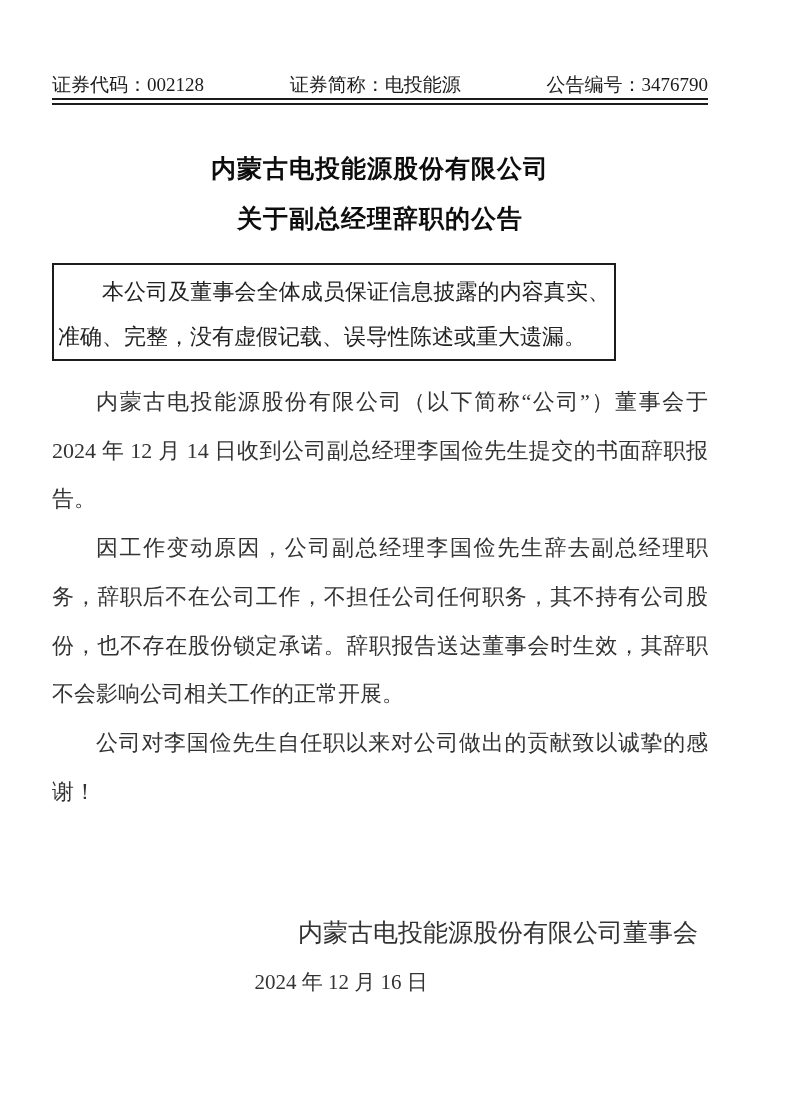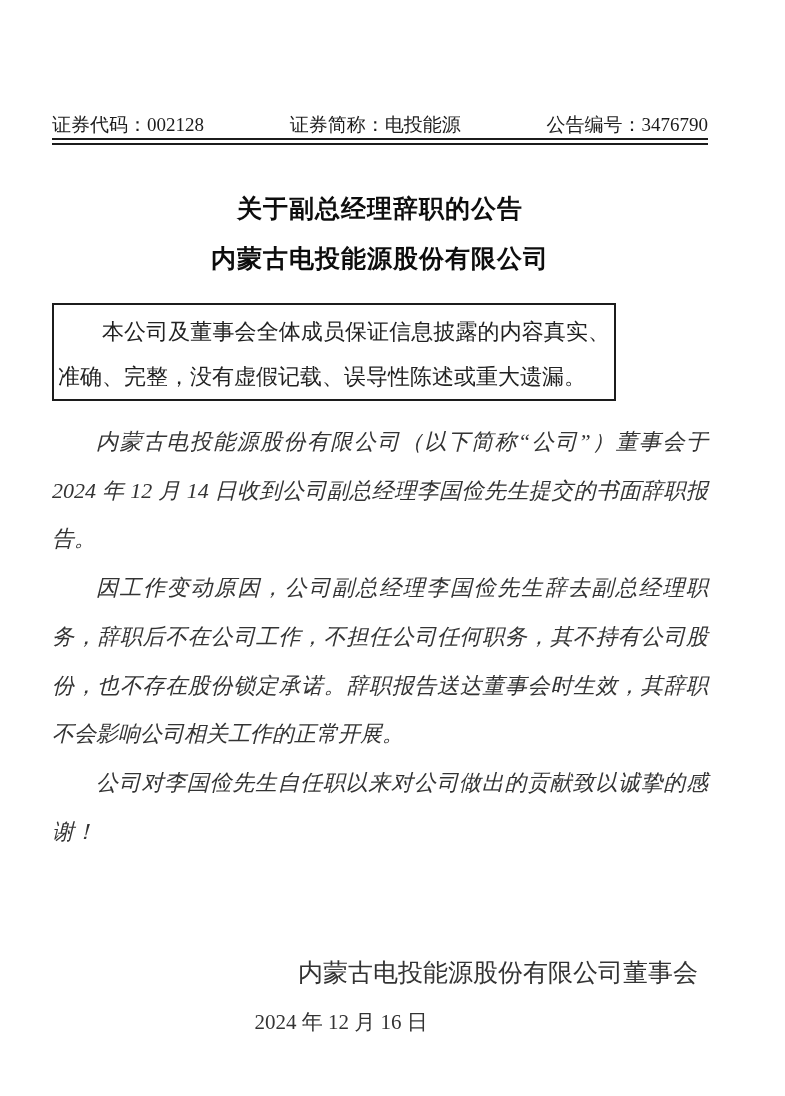--- a/index.html
+++ b/index.html
@@ -25,21 +25,20 @@
   
   .header-row {
     display: flex;
     justify-content: space-between;
     align-items: baseline;
     font-size: 19px;
     line-height: 22px;
     color: #1c1c1c;
     padding-bottom: 2px;
     border-bottom: 2px solid #1c1c1c;
-    margin-top: 40px;
   }
   .double-rule {
     height: 3px;
     border-bottom: 2px solid #1c1c1c;
   }
   
   .doc-title {
     margin-top: 39px;
     text-align: center;
     font-family: "DejaVu Sans", "Liberation Sans", sans-serif;
@@ -58,21 +57,20 @@
     width: 564px;
     font-size: 22px;
     line-height: 45px;
     color: #222;
     text-indent: 2em;
     text-align: justify;
   }
   
   .body-text {
     margin-top: 17px;
-    font-style: italic;
   }
   .body-text p {
     margin: 0;
     font-size: 22px;
     line-height: 48.7px;
     text-indent: 2em;
     text-align: justify;
     color: #333;
   }
   
@@ -99,22 +97,22 @@
   <div class="content">
 
     <div class="header-row">
       <span>证券代码：002128</span>
       <span>证券简称：电投能源</span>
       <span>公告编号：3476790</span>
     </div>
     <div class="double-rule"></div>
 
     <div class="doc-title">
+      <div>内蒙古电投能源股份有限公司</div>
       <div>关于副总经理辞职的公告</div>
-      <div>内蒙古电投能源股份有限公司</div>
     </div>
 
     <div class="notice-box">
       <span>本公司及董事会全体成员保证信息披露的内容真实、准确、完整，没有虚假记载、误导性陈述或重大遗漏。</span>
     </div>
 
     <div class="body-text">
       <p>内蒙古电投能源股份有限公司（以下简称“公司”）董事会于 2024 年 12 月 14 日收到公司副总经理李国俭先生提交的书面辞职报告。</p>
       <p>因工作变动原因，公司副总经理李国俭先生辞去副总经理职务，辞职后不在公司工作，不担任公司任何职务，其不持有公司股份，也不存在股份锁定承诺。辞职报告送达董事会时生效，其辞职不会影响公司相关工作的正常开展。</p>
       <p>公司对李国俭先生自任职以来对公司做出的贡献致以诚挚的感谢！</p>

